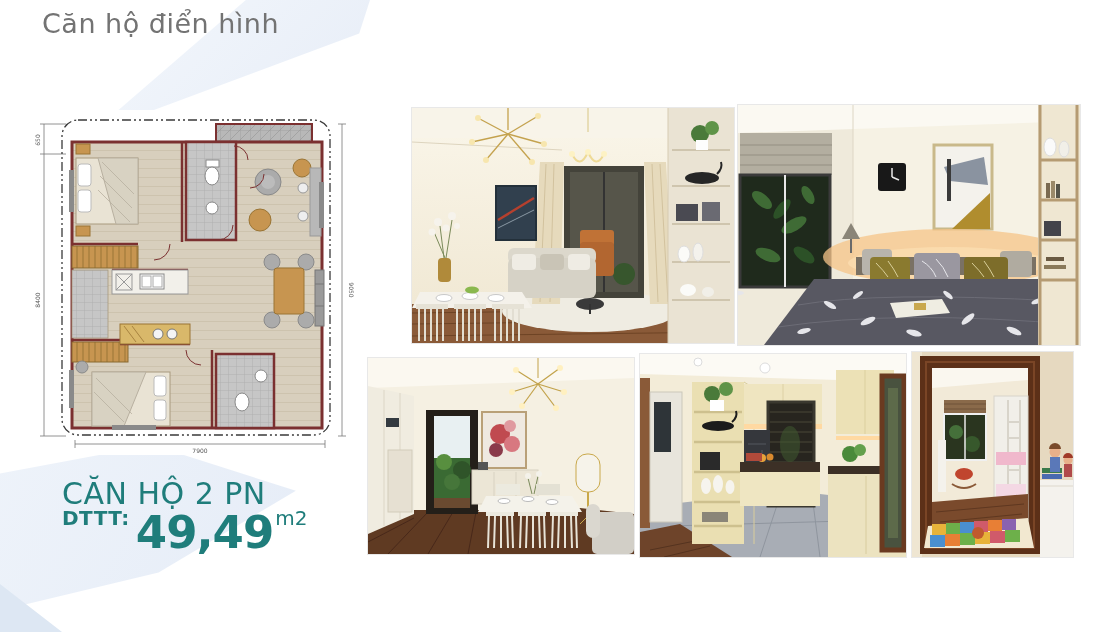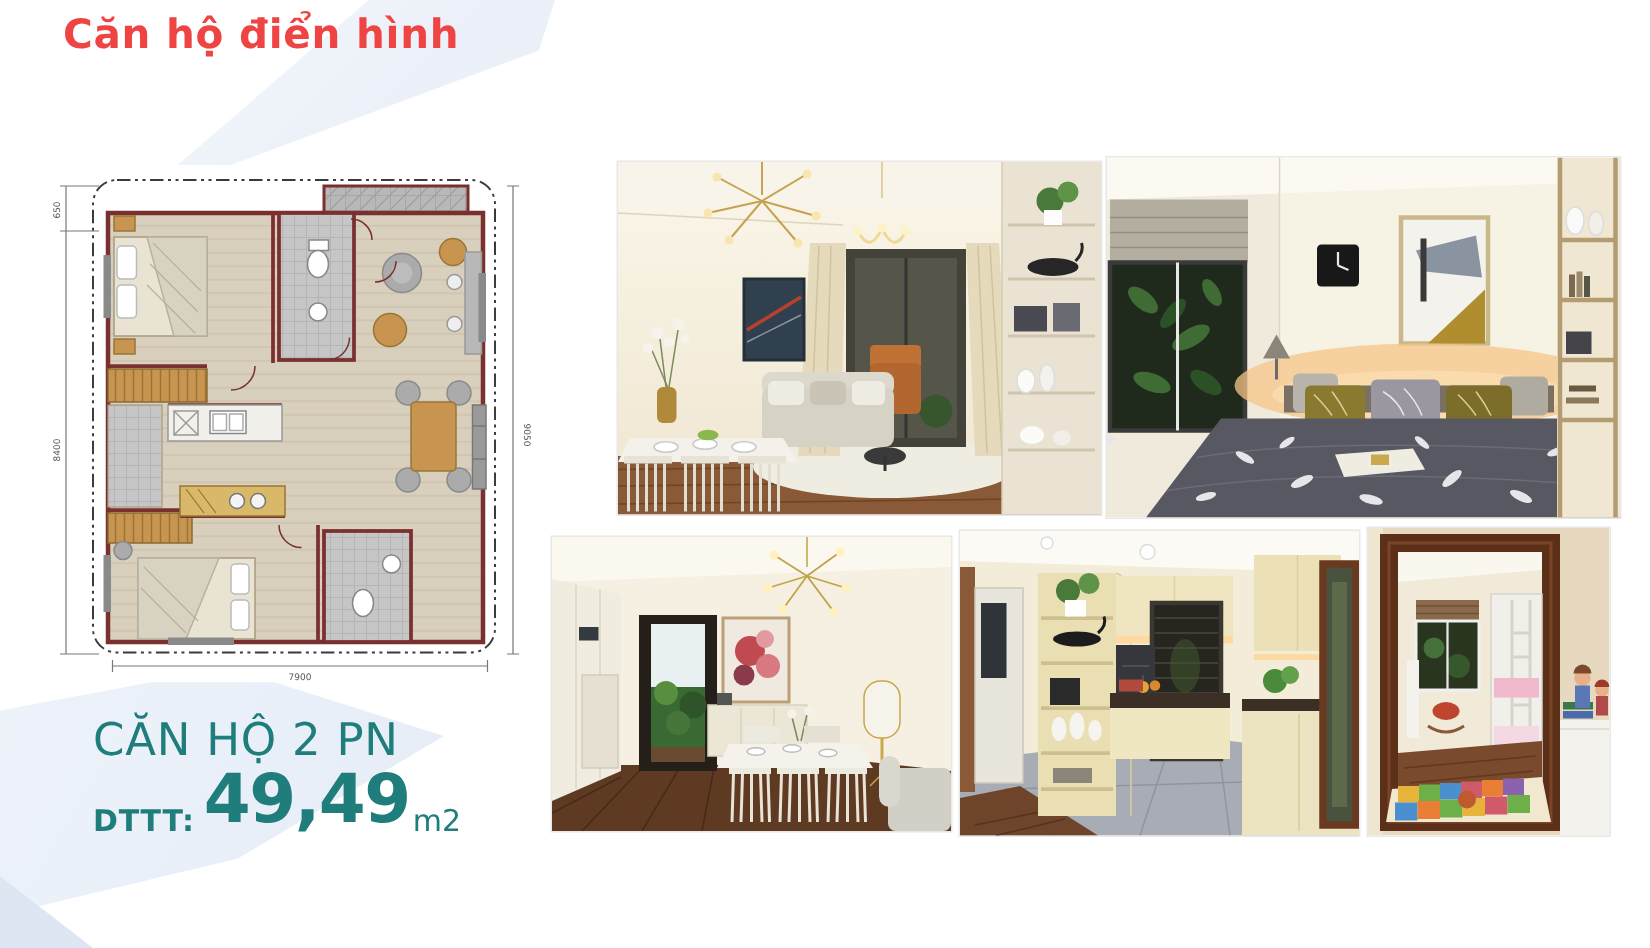--- a/index.html
+++ b/index.html
@@ -10,24 +10,24 @@
   .shape{position:absolute;pointer-events:none;}
   #shape-top{left:100px;top:0;width:270px;height:112px;
     background:linear-gradient(135deg,#f3f7fc 0%,#e7edf7 100%);
     clip-path:polygon(54% 0,100% 0,96% 30%,18% 100%,6% 100%);}
   #shape-mid{left:0;top:428px;width:305px;height:190px;
     background:linear-gradient(120deg,#eef3fa 0%,#e5ecf7 100%);
     clip-path:polygon(0 24%,50% 9%,97% 33%,52% 76%,0 96%);}
   #shape-corner{left:0;top:584px;width:62px;height:48px;background:#dde7f3;
     clip-path:polygon(0 0,100% 100%,0 100%);}
   
-  #page-title{left:42px;top:8px;font-size:27px;font-weight:700;color:#ef4444;letter-spacing:.5px;}
+  #page-title{left:42px;top:8px;font-size:27px;font-weight:400;color:#737373;letter-spacing:.5px;}
   
   #unit-name{left:62px;top:476px;font-size:30px;font-weight:400;color:#1f7d7b;letter-spacing:.5px;}
-  #area-line{left:62px;top:506px;display:flex;align-items:flex-end;color:#1f7d7b;}
+  #area-line{left:62px;top:506px;display:flex;align-items:flex-start;color:#1f7d7b;}
   #area-label{font-size:20px;font-weight:700;letter-spacing:.5px;}
   #area-value{font-size:45px;font-weight:800;margin-left:6px;letter-spacing:-1px;}
   #area-unit{font-size:20px;font-weight:400;margin-left:2px;}
   .photo{position:absolute;background:#fff;box-shadow:0 0 0 1px #e8e8e8;}
   .photo svg{display:block;}
   text.dim{font-family:"DejaVu Sans",sans-serif;fill:#555;}
 </style>
 </head>
 <body>
 

